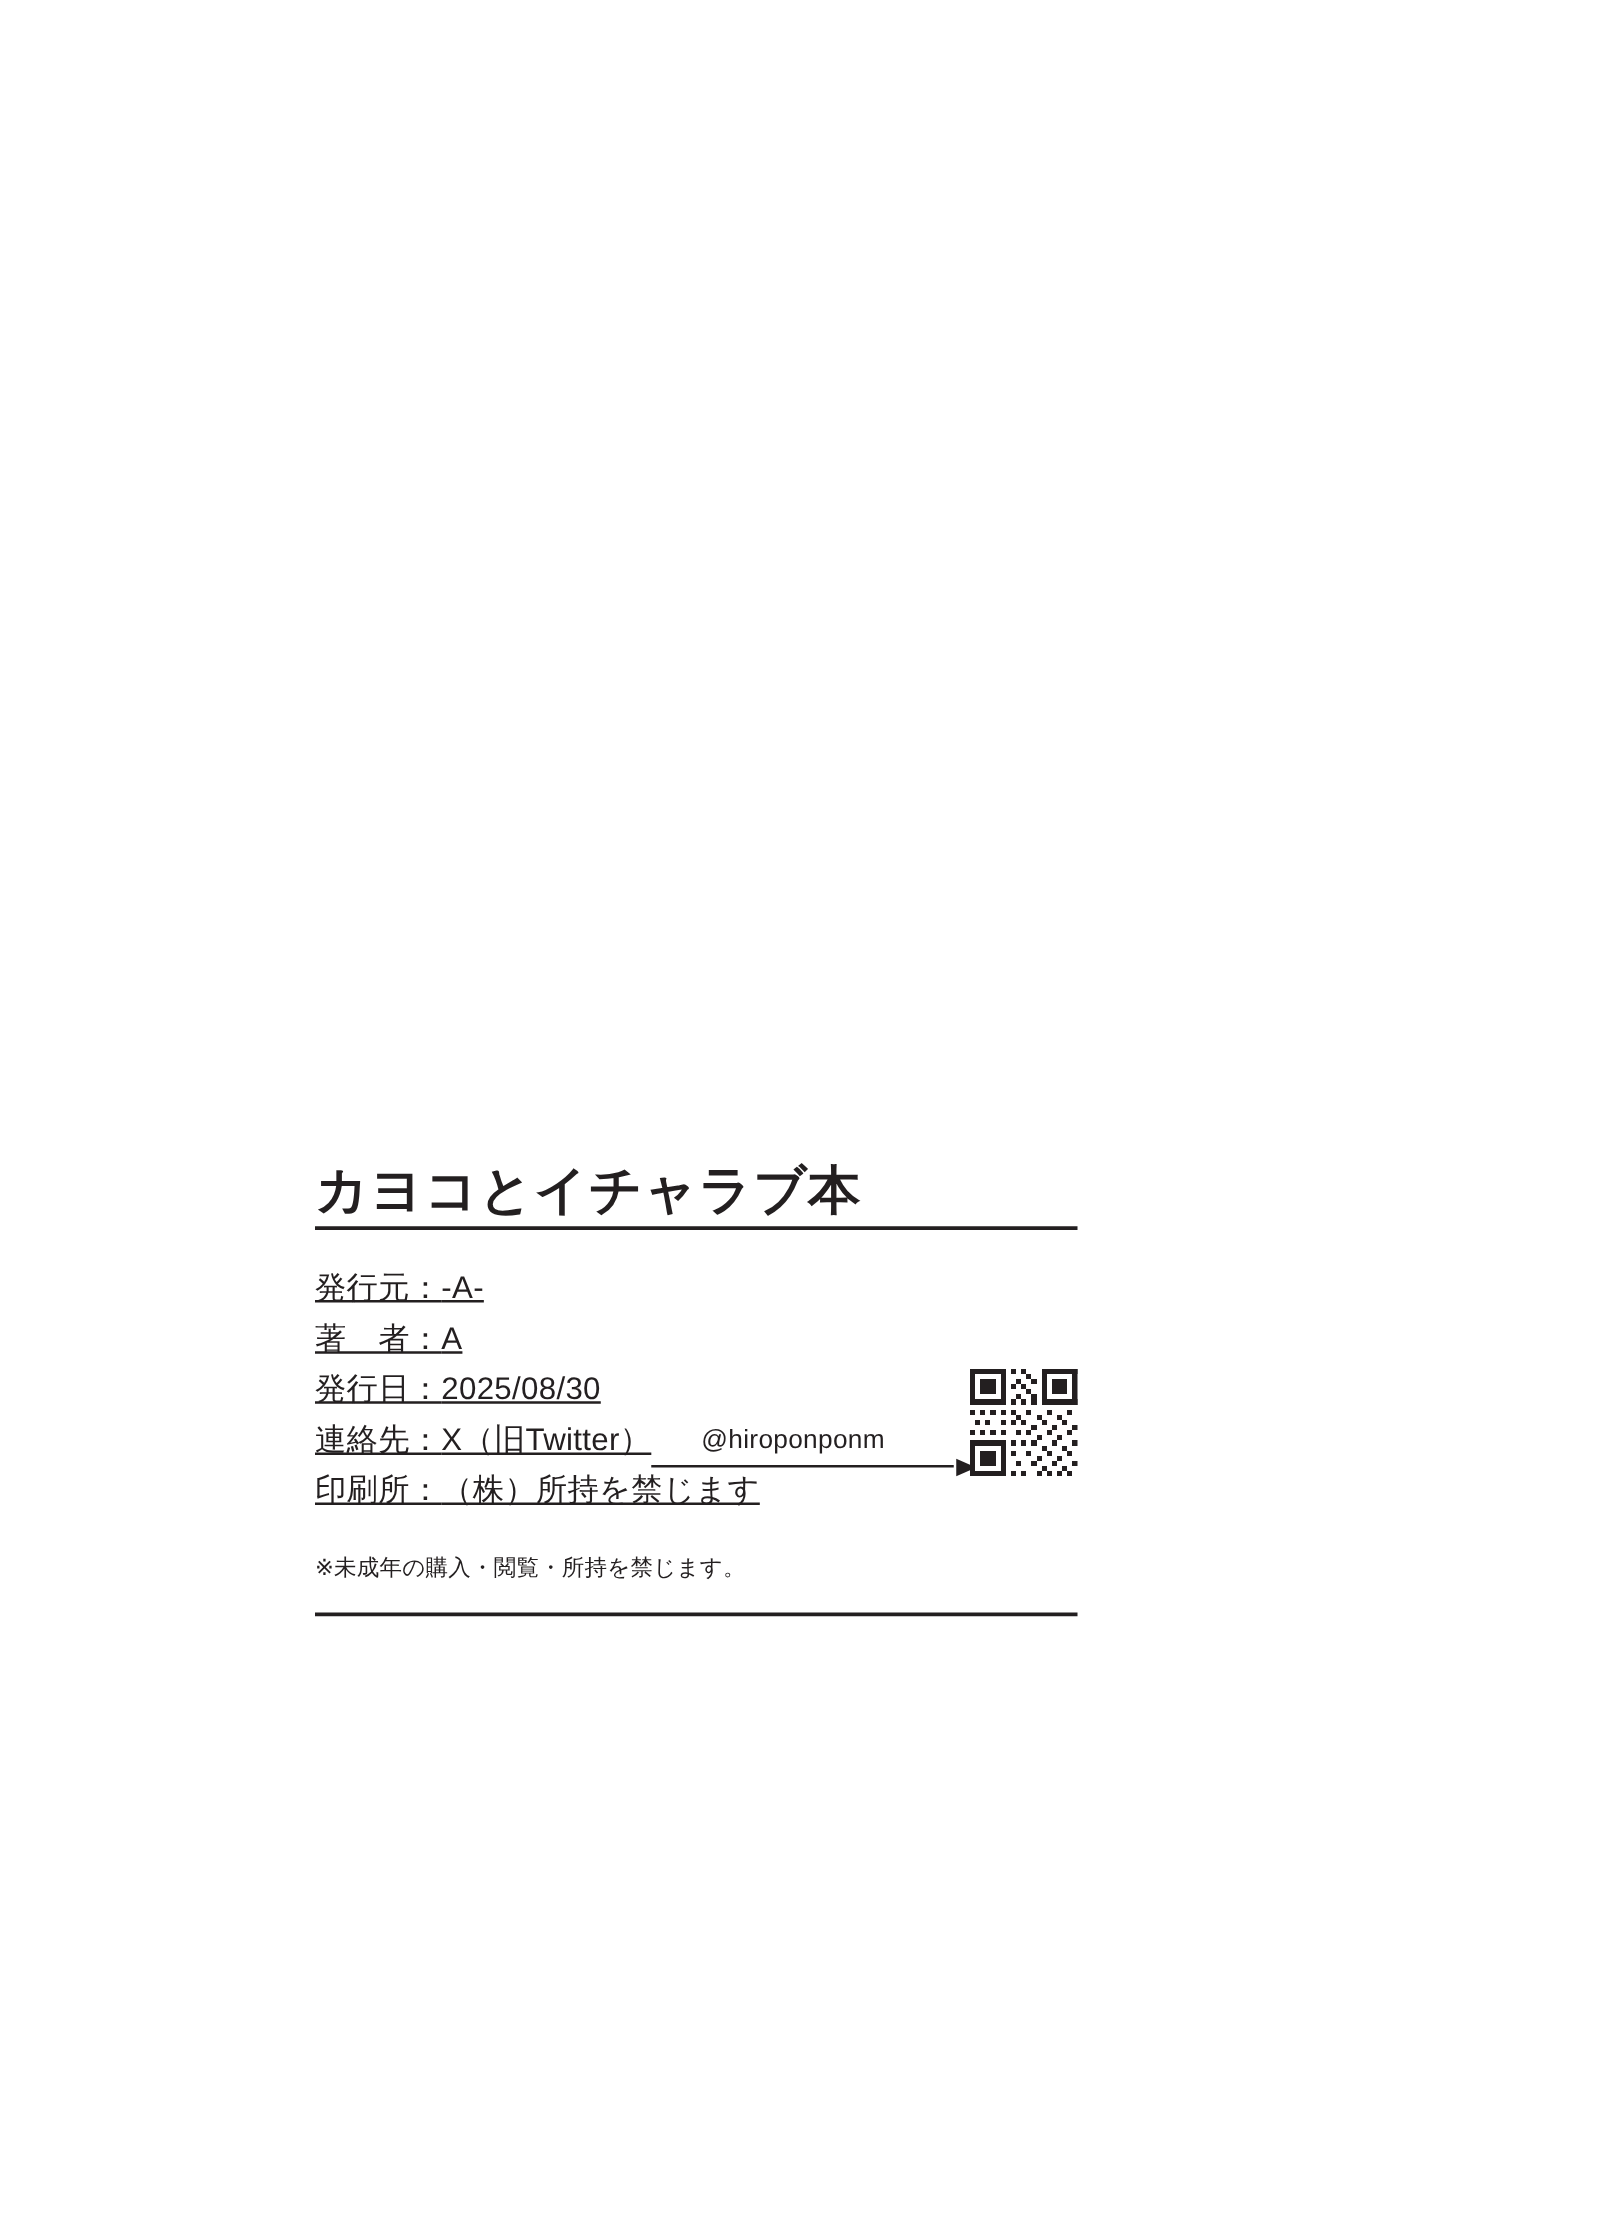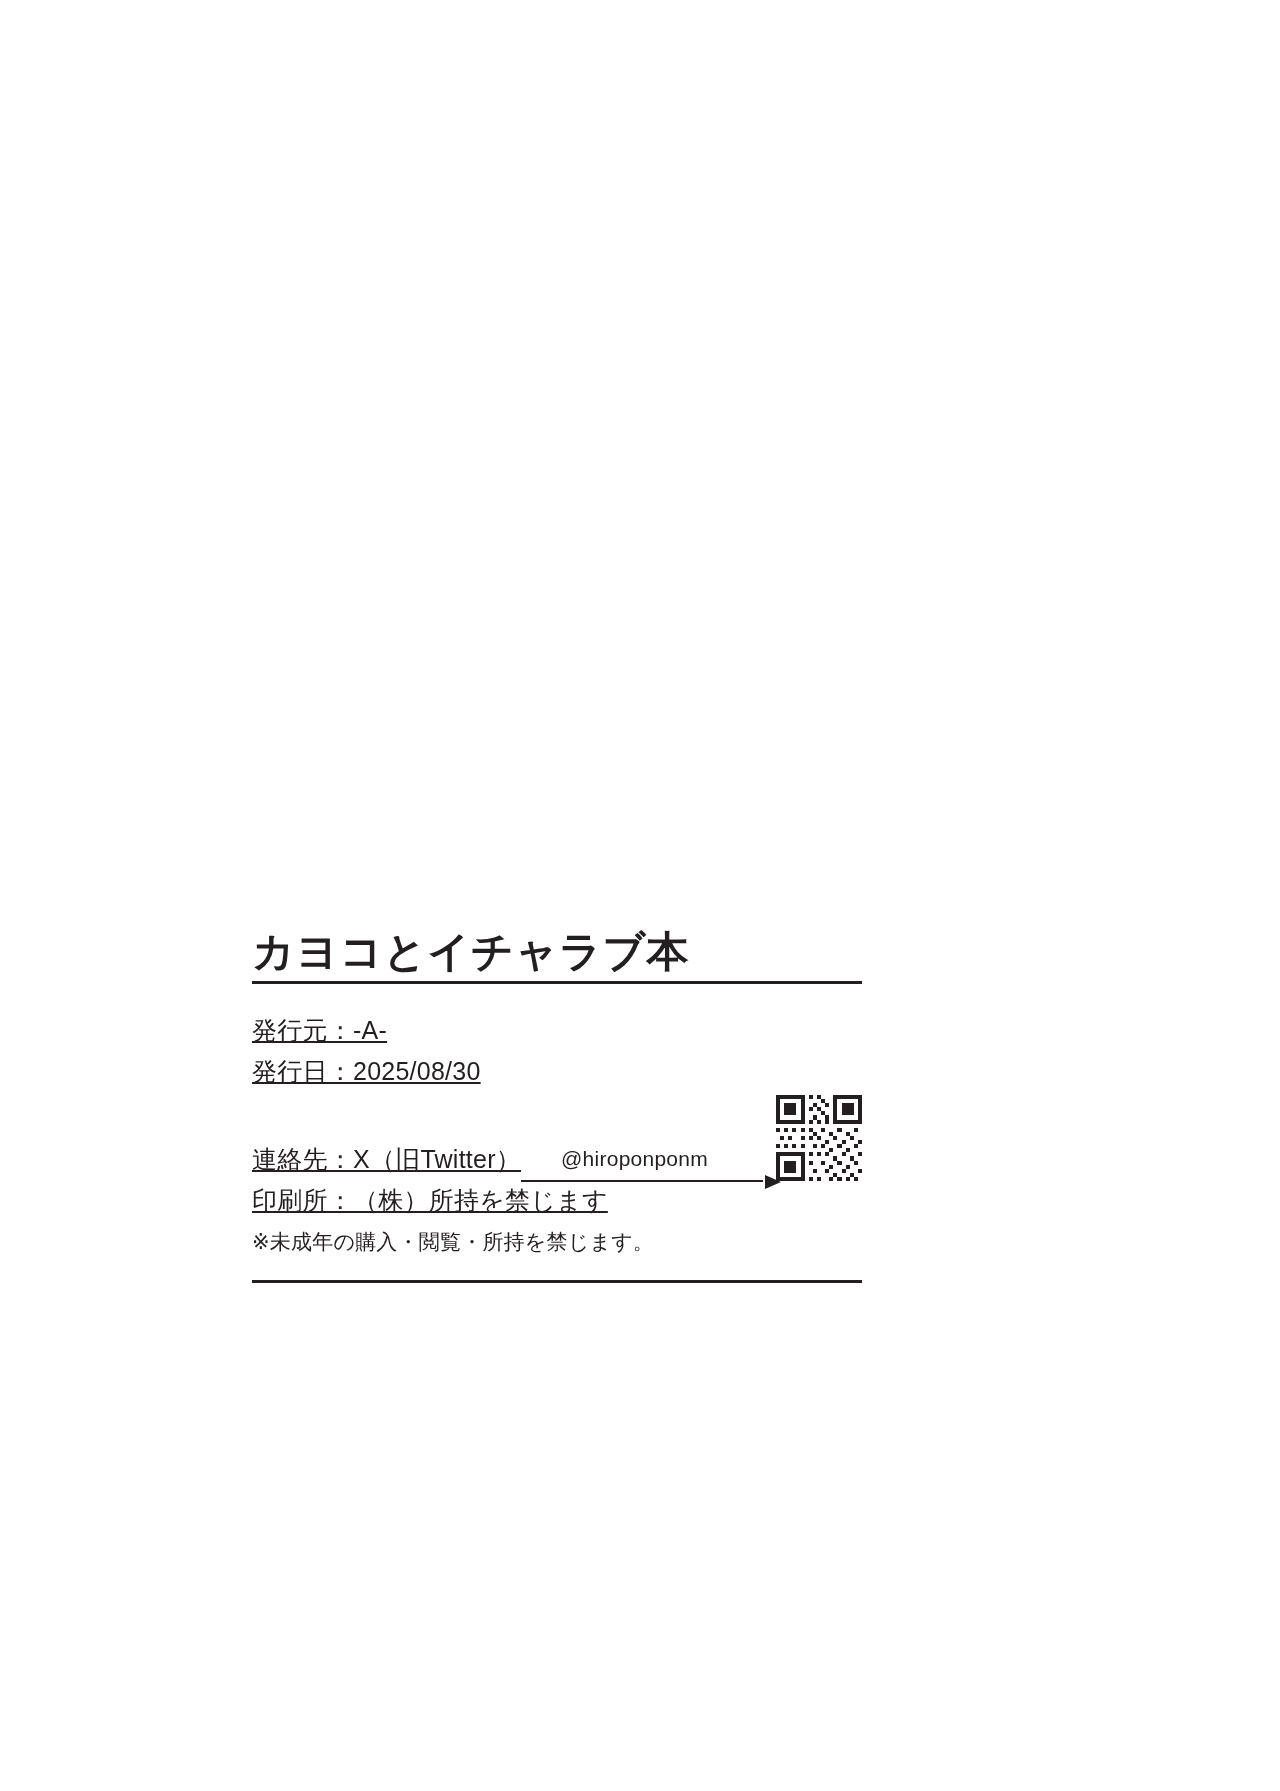--- a/index.html
+++ b/index.html
@@ -72,21 +72,20 @@
 
   
   .contact-row {
     position: relative;
   }
   .handle-wrap {
     display: inline-block;
     position: relative;
     width: 270px;
     vertical-align: baseline;
-    margin-top: 48px;
   }
   .handle-text {
     display: inline-block;
     font-size: 21px;
     padding-left: 40px;
     position: relative;
     top: -2px;
   }
   .handle-underline {
     position: absolute;
@@ -100,24 +99,24 @@
     right: 10px;
     bottom: -9px;
     width: 0;
     height: 0;
     border-top: 7px solid transparent;
     border-bottom: 7px solid transparent;
     border-left: 16px solid #231f20;
   }
 
   .notice {
-    font-size: 21px;
+    font-size: 18px;
     line-height: 1.5;
     letter-spacing: 0.01em;
-    margin-top: 6px;
+    margin-top: 28px;
     white-space: nowrap;
   }
 
   .qr {
     position: absolute;
     right: 0;
     top: 166px;
     width: 86px;
     height: 86px;
   }
@@ -131,20 +130,23 @@
   <h1 class="colophon-title">カヨコとイチャラブ本</h1>
 
   <hr class="rule-top">
 
   <ul class="info-list">
 
     <li class="info-row">
       <span class="info-label">発行元：</span><span class="info-value">-A-</span>
     </li>
 
+    <li class="info-row">
+      <span class="info-label">著　者：</span><span class="info-value">A</span>
+    </li>
 
     <li class="info-row">
       <span class="info-label">発行日：</span><span class="info-value">2025/08/30</span>
     </li>
 
     <li class="info-row contact-row">
       <span class="info-label">連絡先：</span><span class="info-value">X（旧Twitter）</span><span class="handle-wrap"><span class="handle-text">@hiroponponm</span><span class="handle-underline"></span><span class="handle-arrow"></span></span>
     </li>
 
     <li class="info-row">

